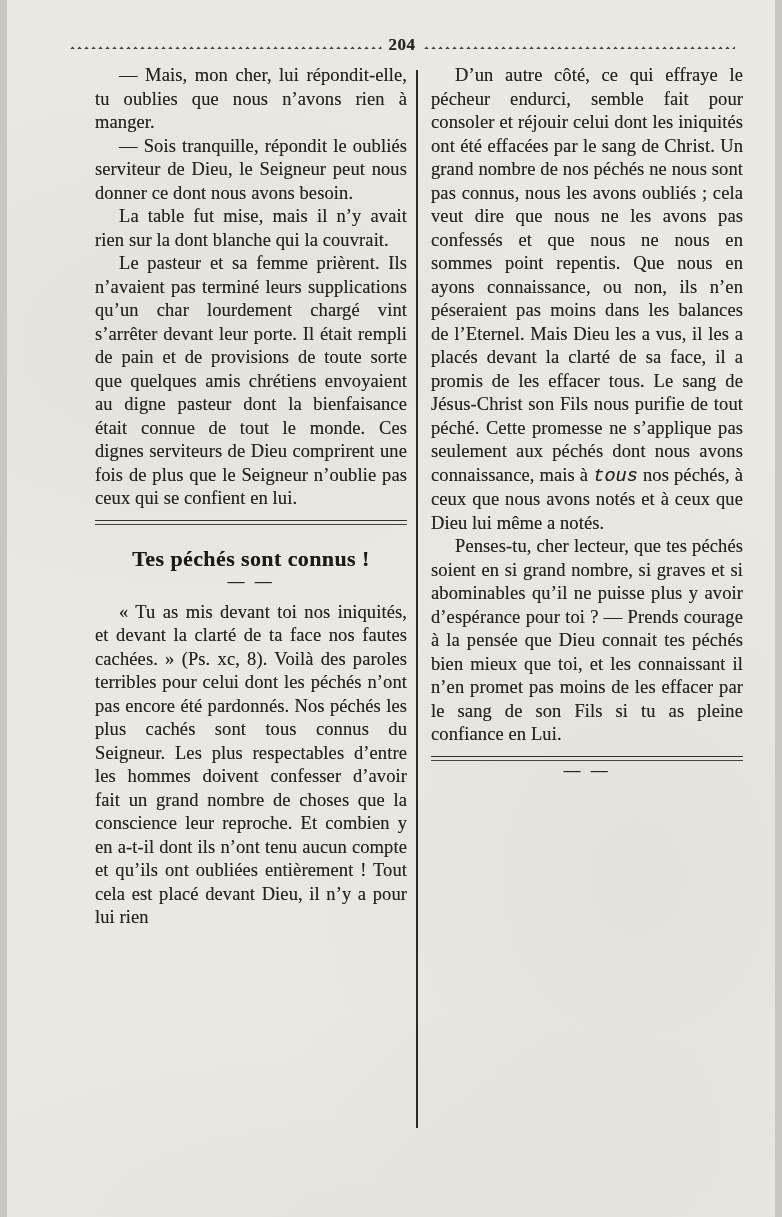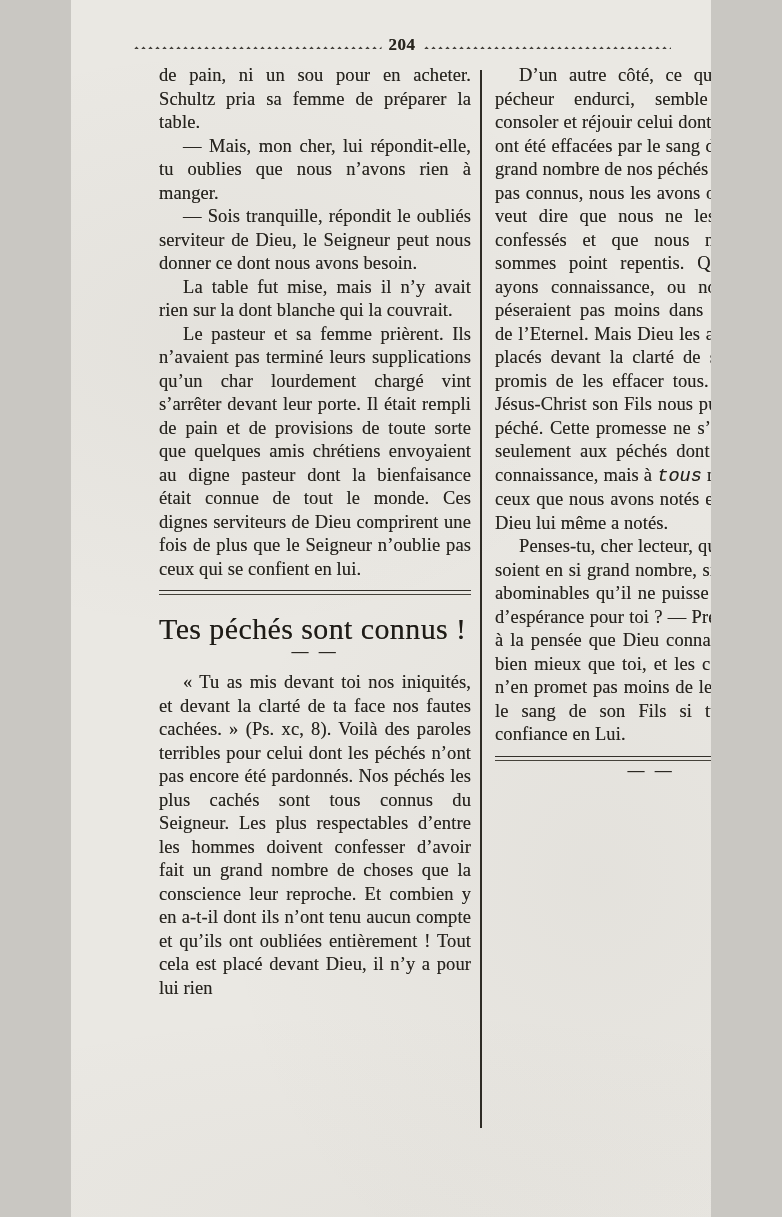--- a/index.html
+++ b/index.html
@@ -1,18 +1,18 @@
 <!DOCTYPE html>
 <html lang="fr"><head>
 <meta charset="utf-8">
 <style>
   html,body{margin:0;padding:0;background:#c9c7c2;}
   .page{
     position:relative;
-    width:640px;height:1217px;
+    width:768px;height:1217px;
     margin:0 auto;
     background:
       radial-gradient(ellipse 620px 420px at 22% 28%, rgba(110,105,92,0.05), transparent 70%),
       radial-gradient(ellipse 540px 640px at 82% 72%, rgba(110,105,92,0.05), transparent 70%),
       radial-gradient(ellipse 900px 300px at 50% 100%, rgba(110,105,92,0.04), transparent 70%),
       #eae8e3;
     overflow:hidden;
     font-family:"Liberation Serif","DejaVu Serif",serif;
     color:#26231e;
   }
@@ -47,23 +47,23 @@
   .para.no-indent{text-indent:0;}
   .para em{font-style:italic;font-family:Liberation Mono, monospace;}
   .section-divider{
     margin:9px 0 0 0;
     height:3px;
     border-top:1.6px solid #33302a;
     border-bottom:1.1px solid #45423a;
   }
   .article-title{
     margin:21px 0 2px 0;
-    text-align:left;
-    font-size:30px;line-height:26px;
-    font-weight:normal;
+    text-align:center;
+    font-size:22px;line-height:26px;
+    font-weight:bold;
     color:#1e1b16;
     letter-spacing:0.4px;
     text-shadow:0 0 0.6px rgba(30,27,22,0.6);
   }
   .ornament{
     text-align:center;
     font-size:17px;line-height:16px;
     margin:2px 0 11px 0;
     letter-spacing:3px;
     color:#2b2822;
@@ -97,21 +97,20 @@
         <rect width="100%" height="9" fill="url(#zz2)"></rect>
       </svg>
     </div>
   </header>
 
   <div class="col-rule"></div>
 
   <main class="columns">
 
     <section class="col">
-      <p class="para no-indent">de pain, ni un sou pour en acheter. Schultz pria sa femme de préparer la table.</p>
       <p class="para">— Mais, mon cher, lui répondit-elle, tu oublies que nous n’avons rien à manger.</p>
       <p class="para">— Sois tranquille, répondit le oubliés serviteur de Dieu, le Seigneur peut nous donner ce dont nous avons besoin.</p>
       <p class="para">La table fut mise, mais il n’y avait rien sur la dont blanche qui la couvrait.</p>
       <p class="para">Le pasteur et sa femme prièrent. Ils n’avaient pas terminé leurs supplications qu’un char lourdement chargé vint s’arrêter devant leur porte. Il était rempli de pain et de provisions de toute sorte que quelques amis chrétiens envoyaient au digne pasteur dont la bienfaisance était connue de tout le monde. Ces dignes serviteurs de Dieu comprirent une fois de plus que le Seigneur n’oublie pas ceux qui se confient en lui.</p>
 
       <div class="section-divider"></div>
       <h2 class="article-title">Tes péchés sont connus !</h2>
       <div class="ornament">— —</div>
 
       <p class="para">« Tu as mis devant toi nos iniquités, et devant la clarté de ta face nos fautes cachées. » (Ps. xc, 8). Voilà des paroles terribles pour celui dont les péchés n’ont pas encore été pardonnés. Nos péchés les plus cachés sont tous connus du Seigneur. Les plus respectables d’entre les hommes doivent confesser d’avoir fait un grand nombre de choses que la conscience leur reproche. Et combien y en a-t-il dont ils n’ont tenu aucun compte et qu’ils ont oubliées entièrement ! Tout cela est placé devant Dieu, il n’y a pour lui rien</p>

